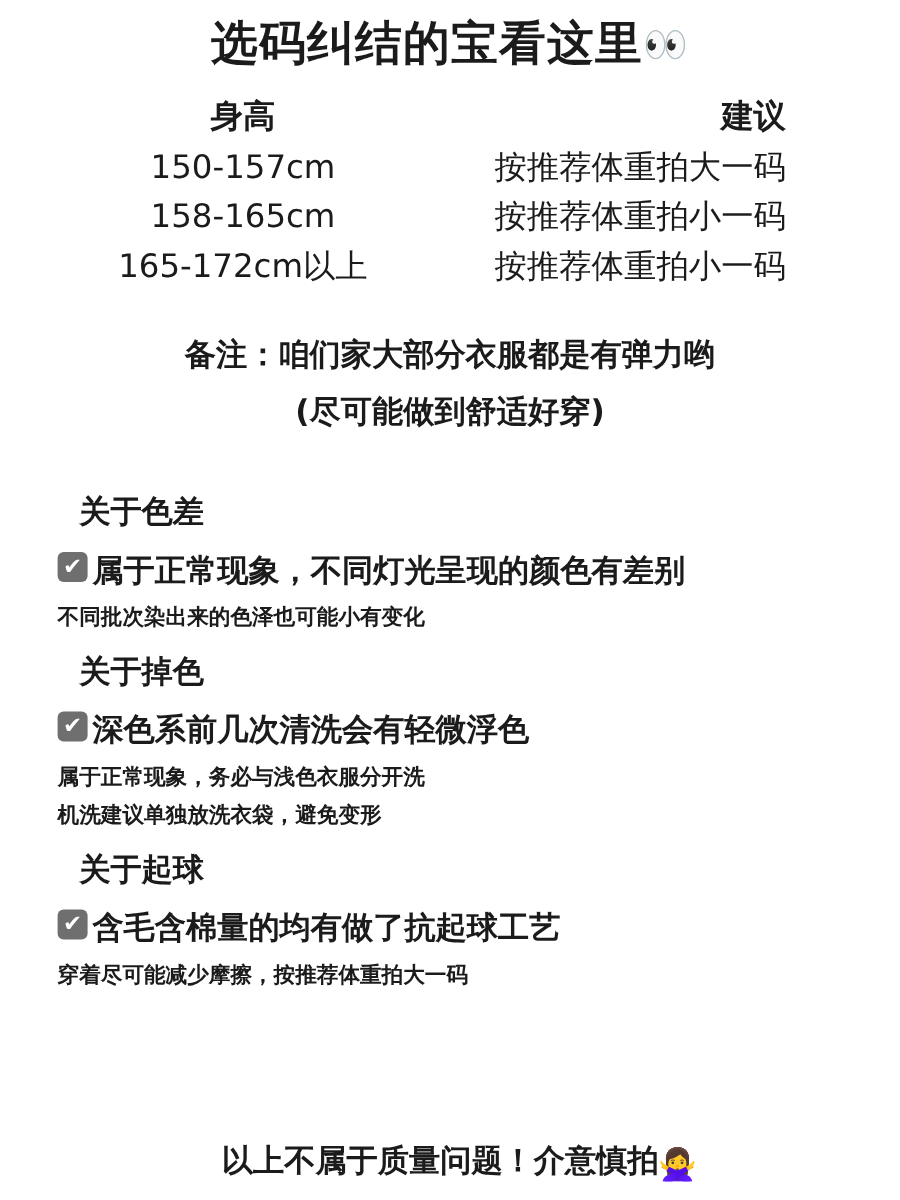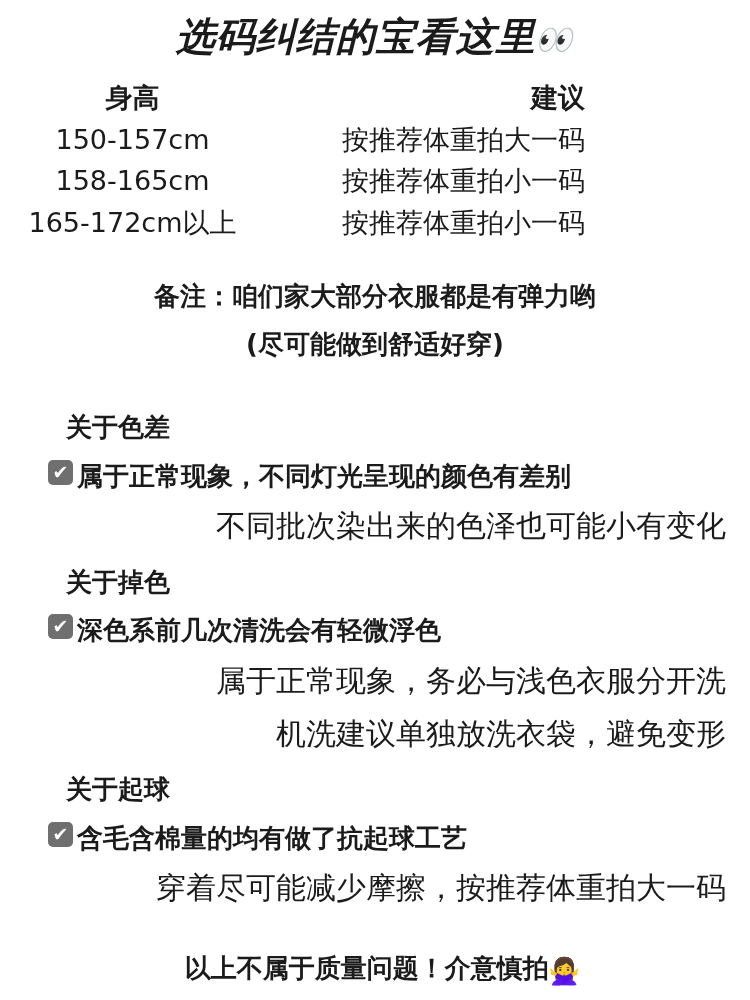--- a/index.html
+++ b/index.html
@@ -18,30 +18,30 @@
     padding: 0;
   }
   .title {
     text-align: center;
     font-size: 39px;
     font-weight: bold;
     letter-spacing: 1px;
     padding-top: 14px;
     line-height: 1.2;
     white-space: nowrap;
-    font-style: italic;
   }
   .title .eyes {
     font-size: 30px;
     vertical-align: middle;
   }
 
   
   .size-table {
     margin-top: 16px;
+    padding-left: 70px;
     padding-right: 40px;
   }
   .size-row {
     display: flex;
     align-items: baseline;
     line-height: 1.55;
   }
   .size-head {
     font-size: 27px;
     font-weight: bold;
@@ -78,21 +78,21 @@
     line-height: 28px;
     text-align: center;
     vertical-align: -4px;
     margin-right: 2px;
   }
 
   
   .sections {
     margin-top: 34px;
     padding-left: 48px;
-    padding-right: 24px;
+    padding-right: 36px;
   }
   .section { margin-bottom: 4px; }
   .section-title {
     font-size: 26px;
     font-weight: bold;
     padding-left: 18px;
     line-height: 1.95;
   }
   .bullet-line {
     font-size: 26px;
@@ -109,24 +109,23 @@
     border-radius: 5px;
     background: #6f6f6f;
     color: #ffffff;
     font-size: 19px;
     line-height: 25px;
     text-align: center;
     margin-right: 4px;
     margin-top: 7px;
   }
   .plain-line {
-    font-size: 30px;
-    font-weight: normal;
+    font-size: 18px;
+    font-weight: bold;
     line-height: 1.78;
-    text-align: right;
   }
   .footer {
     position: absolute;
     left: 16px;
     right: 0;
     bottom: 14px;
     text-align: center;
     font-size: 26px;
     font-weight: bold;
     white-space: nowrap;

